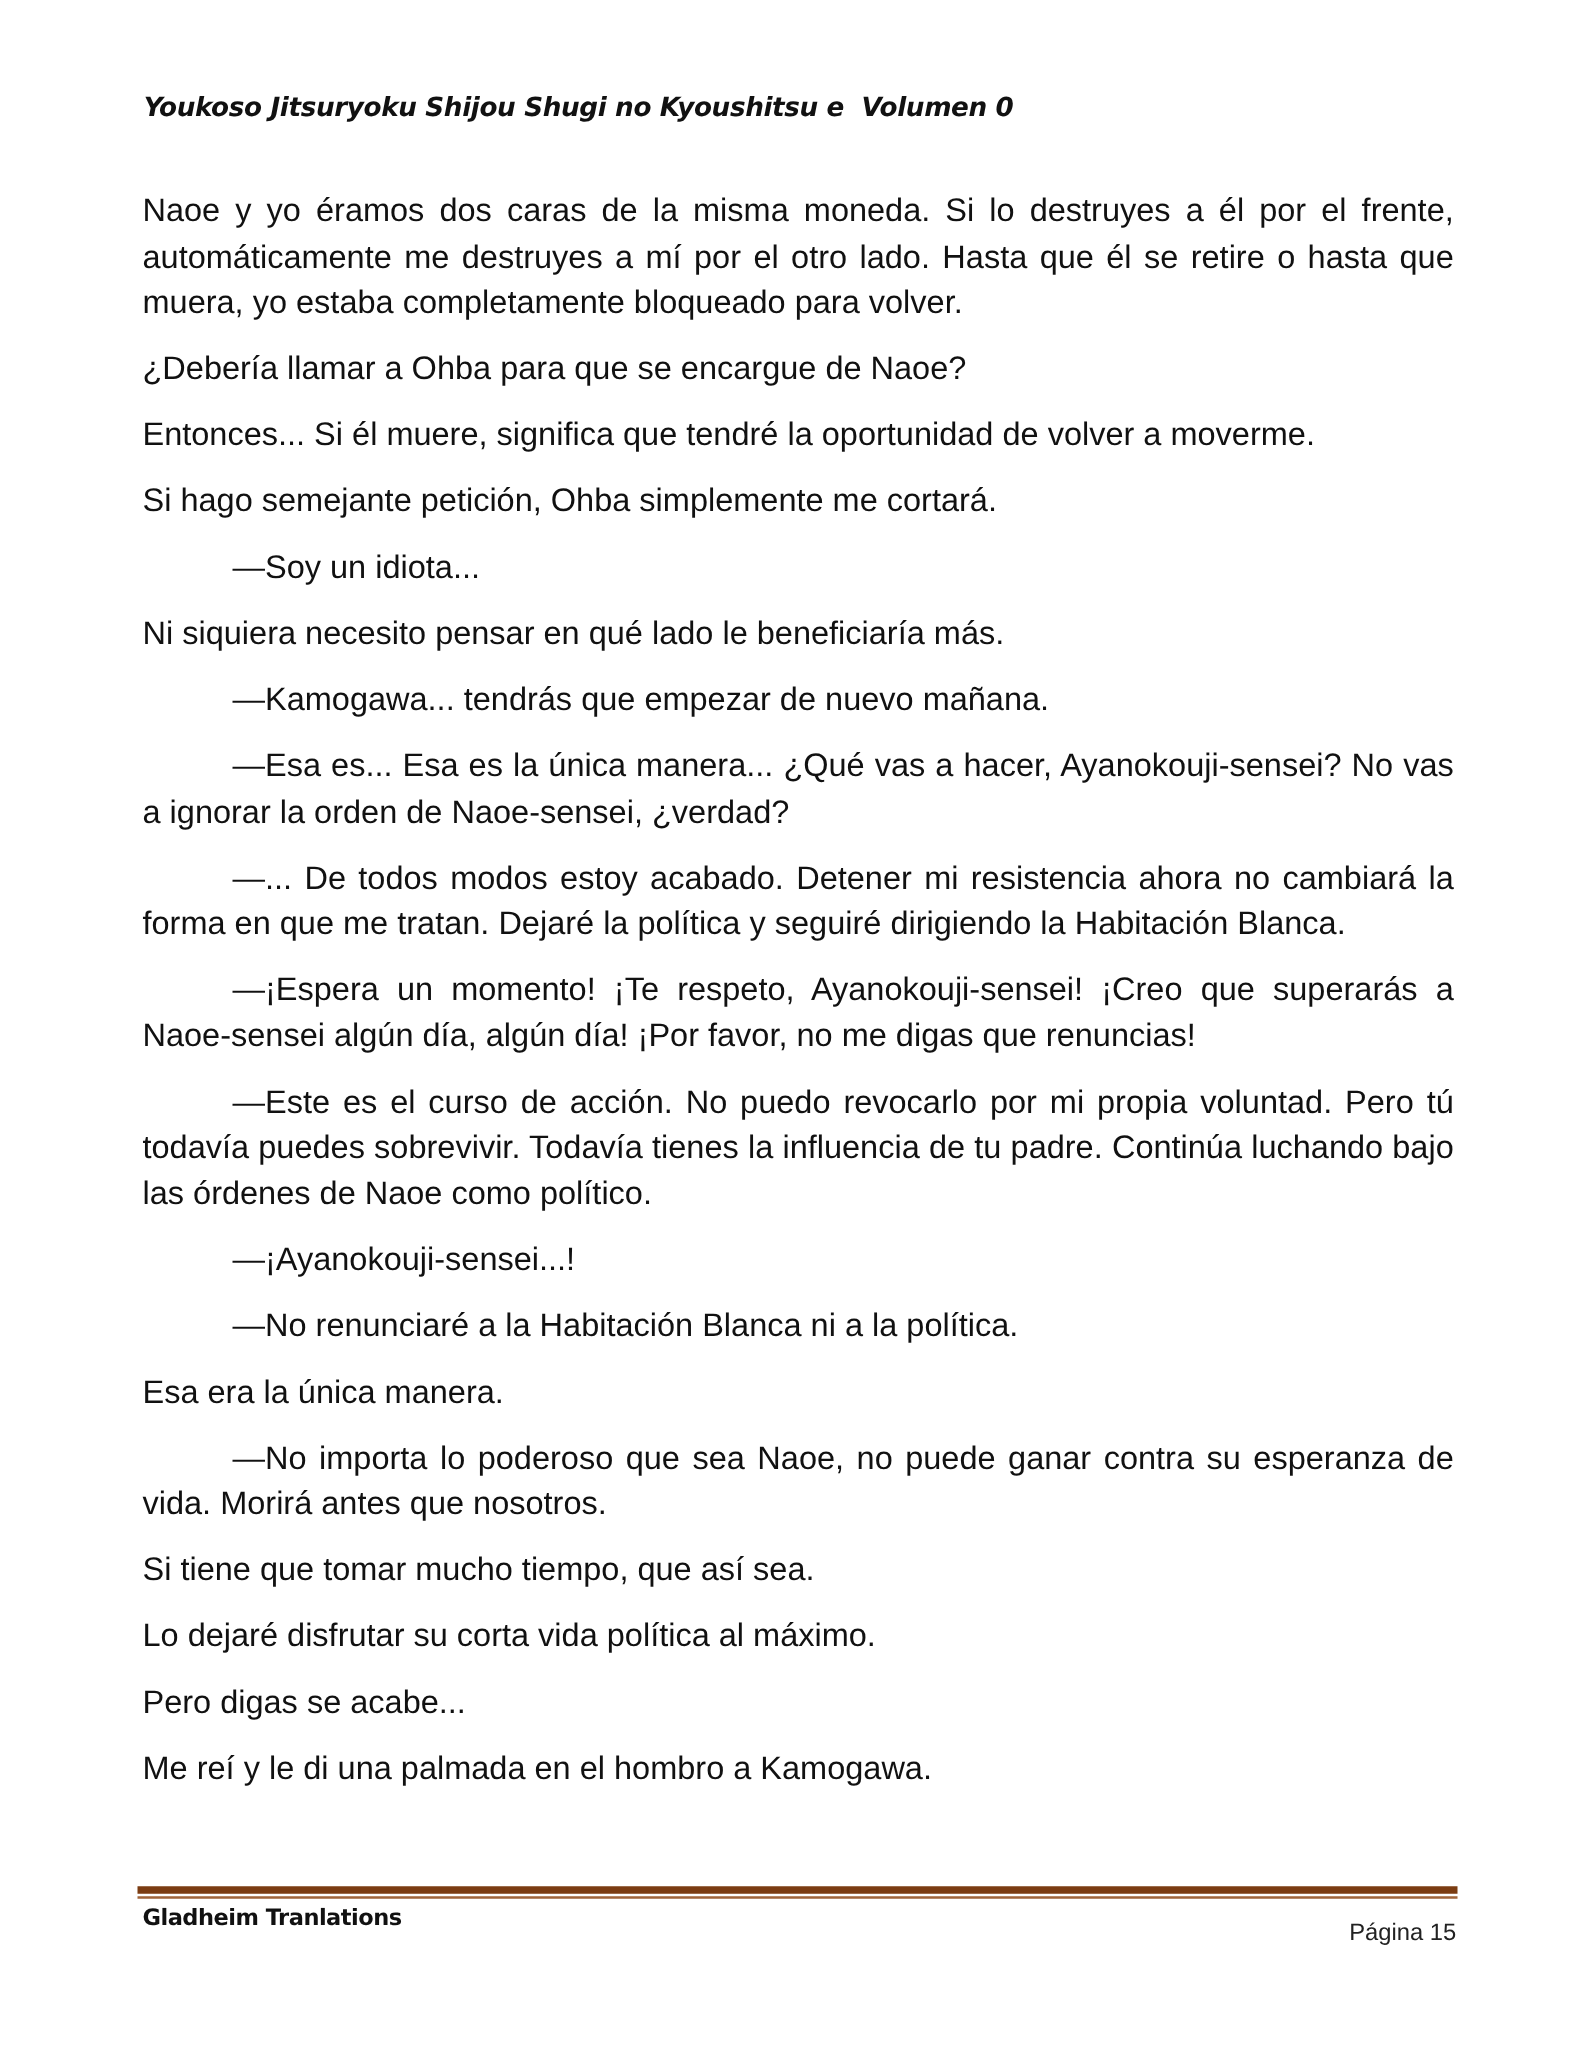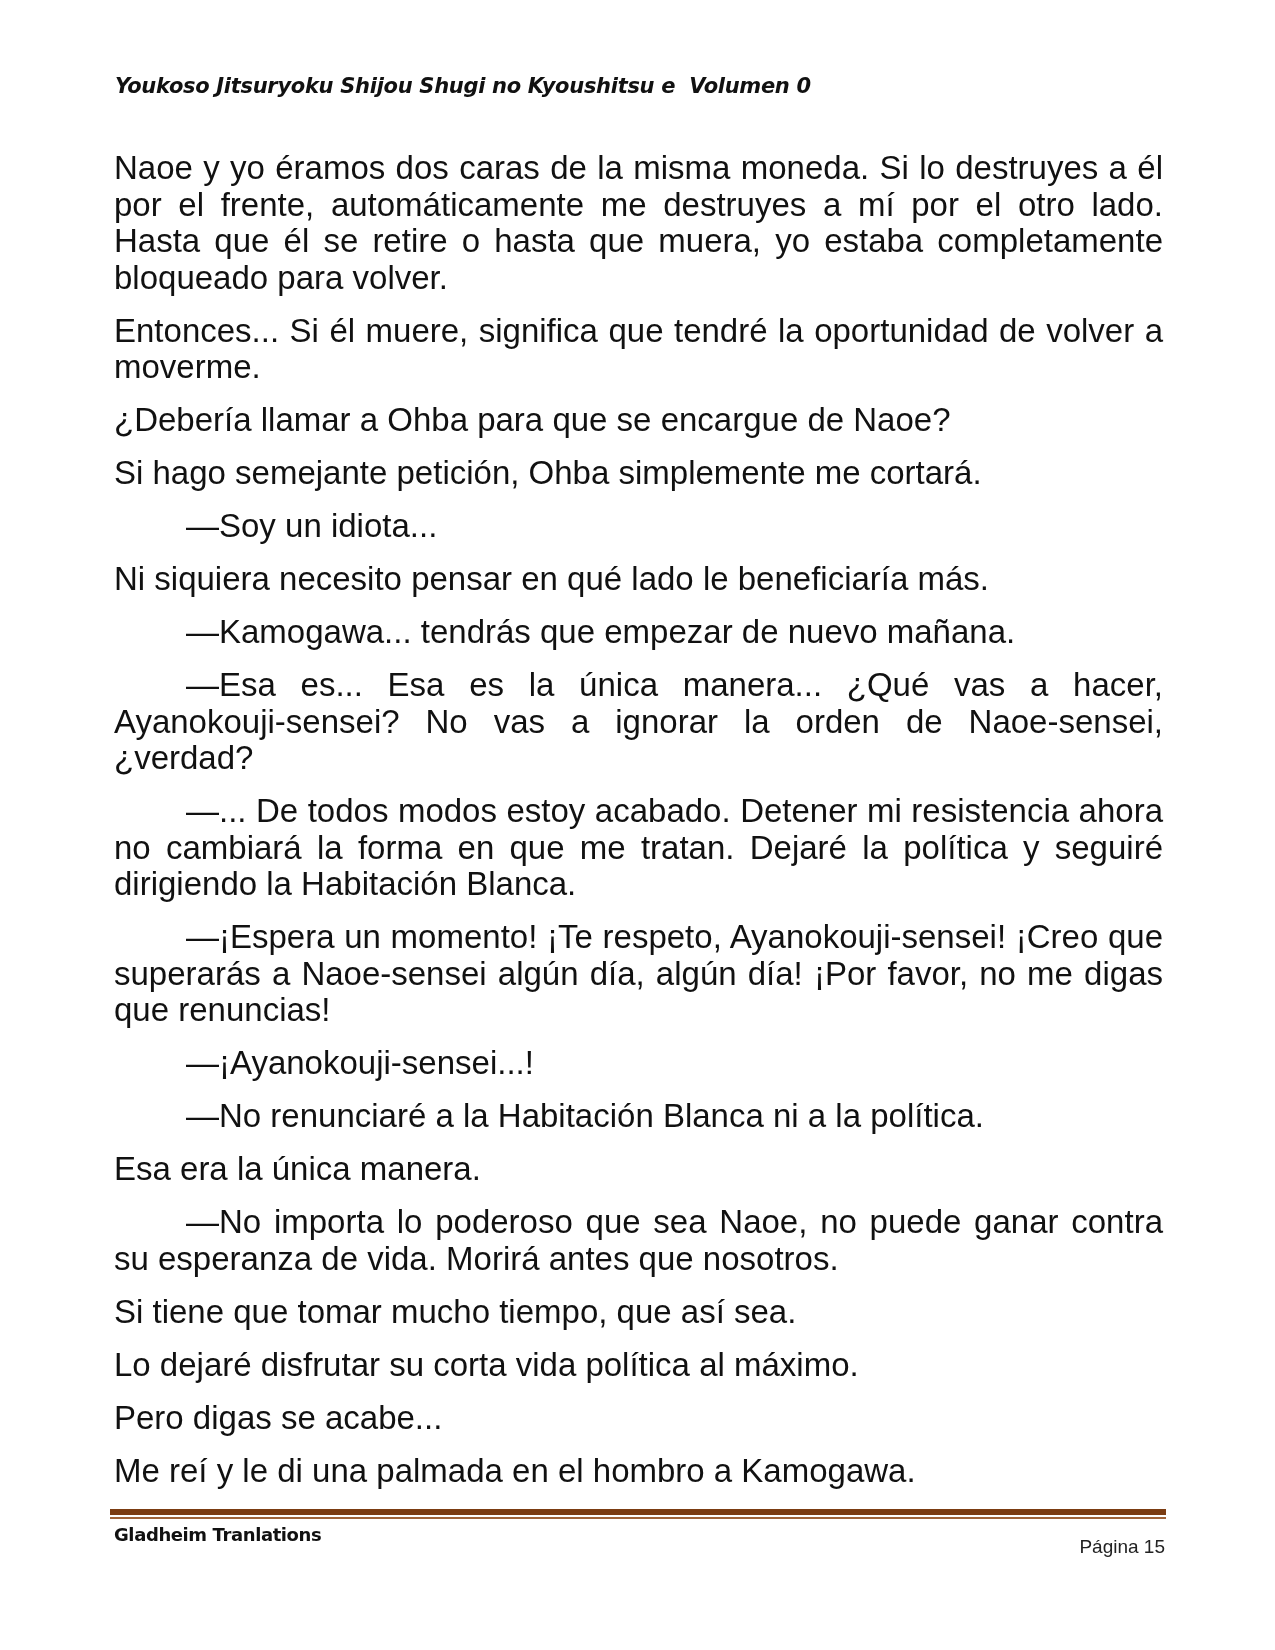--- a/index.html
+++ b/index.html
@@ -25,21 +25,21 @@
     letter-spacing: -0.3px;
     color: #111;
     white-space: pre;
   }
   .body-text {
     position: absolute;
     left: 114px;
     top: 150px;
     width: 1049px;
     font-family: "Liberation Sans", sans-serif;
-    font-size: 33px;
+    font-size: 26px;
     line-height: 36.5px;
     color: #111;
   }
   .para {
     margin: 0 0 16.5px 0;
     text-align: justify;
     text-align-last: left;
   }
   .para.indent {
     text-indent: 72px;
@@ -80,29 +80,30 @@
     margin-top: 12px;
   }
 </style>
 </head>
 <body>
 
 <div class="page-header">Youkoso Jitsuryoku Shijou Shugi no Kyoushitsu e  Volumen 0</div>
 
 <div class="body-text">
   <p class="para">Naoe y yo éramos dos caras de la misma moneda. Si lo destruyes a él por el frente, automáticamente me destruyes a mí por el otro lado. Hasta que él se retire o hasta que muera, yo estaba completamente bloqueado para volver.</p>
+  <p class="para">¿Debería llamar a Ohba para que se encargue de Naoe?</p>
   <p class="para">Entonces... Si él muere, significa que tendré la oportunidad de volver a moverme.</p>
-  <p class="para">¿Debería llamar a Ohba para que se encargue de Naoe?</p>
   <p class="para">Si hago semejante petición, Ohba simplemente me cortará.</p>
   <p class="para indent">—Soy un idiota...</p>
   <p class="para">Ni siquiera necesito pensar en qué lado le beneficiaría más.</p>
   <p class="para indent">—Kamogawa... tendrás que empezar de nuevo mañana.</p>
   <p class="para indent">—Esa es... Esa es la única manera... ¿Qué vas a hacer, Ayanokouji-sensei? No vas a ignorar la orden de Naoe-sensei, ¿verdad?</p>
   <p class="para indent">—... De todos modos estoy acabado. Detener mi resistencia ahora no cambiará la forma en que me tratan. Dejaré la política y seguiré dirigiendo la Habitación Blanca.</p>
   <p class="para indent">—¡Espera un momento! ¡Te respeto, Ayanokouji-sensei! ¡Creo que superarás a Naoe-sensei algún día, algún día! ¡Por favor, no me digas que renuncias!</p>
+  <p class="para indent">—Este es el curso de acción. No puedo revocarlo por mi propia voluntad. Pero tú todavía puedes sobrevivir. Todavía tienes la influencia de tu padre. Continúa luchando bajo las órdenes de Naoe como político.</p>
   <p class="para indent">—¡Ayanokouji-sensei...!</p>
   <p class="para indent">—No renunciaré a la Habitación Blanca ni a la política.</p>
   <p class="para">Esa era la única manera.</p>
   <p class="para indent">—No importa lo poderoso que sea Naoe, no puede ganar contra su esperanza de vida. Morirá antes que nosotros.</p>
   <p class="para">Si tiene que tomar mucho tiempo, que así sea.</p>
   <p class="para">Lo dejaré disfrutar su corta vida política al máximo.</p>
   <p class="para">Pero digas se acabe...</p>
   <p class="para">Me reí y le di una palmada en el hombro a Kamogawa.</p>
 </div>
 

